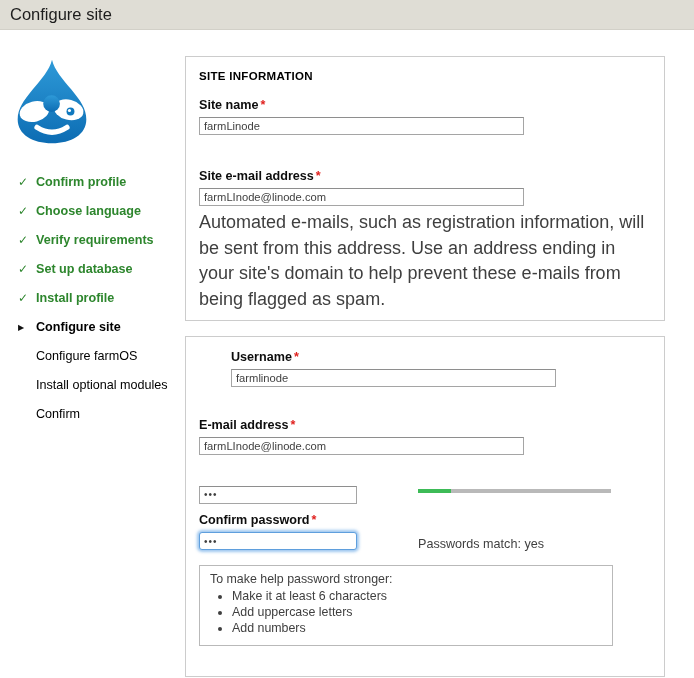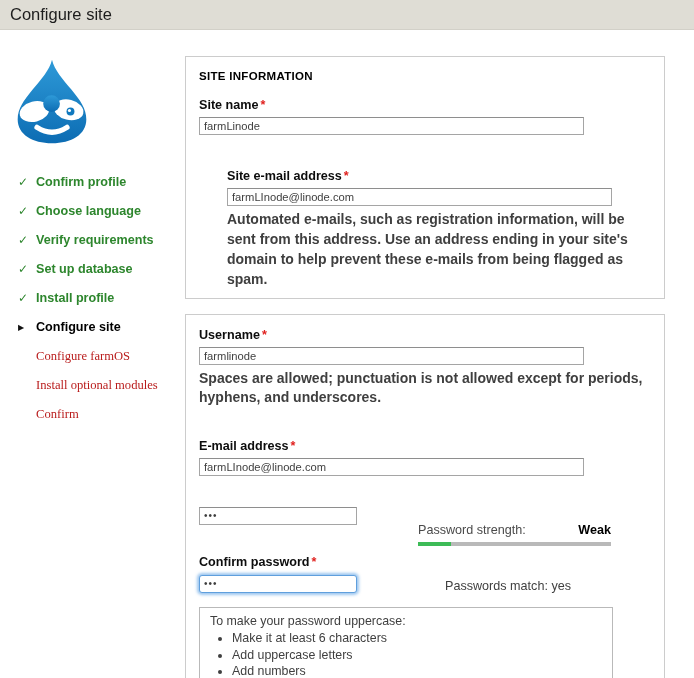--- a/index.html
+++ b/index.html
@@ -37,72 +37,71 @@
   ul.tasks .ticon {
     display: inline-block;
     width: 18px;
     flex: 0 0 18px;
     font-size: 12px;
   }
   li.done { color: #2d862d; font-weight: bold; }
   li.done .ticon { color: #2d862d; font-weight: bold; }
   li.active { color: #000; font-weight: bold; }
   li.active .ticon { font-size: 8px; color: #111; }
-  li.upcoming { color: #b91c1c; font-weight: normal; font-family: Liberation Serif, serif; }
+  li.upcoming { color: #000000; font-weight: normal; }
   
   main { width: 480px; flex: 0 0 480px; }
   .panel {
     border: 1px solid #cccccc;
     background: #fff;
     padding: 13px 13px 14px;
     margin-bottom: 15px;
   }
   .panel-legend {
     font-size: 11.5px;
     font-weight: bold;
     letter-spacing: .3px;
     color: #000;
     margin-bottom: 16px;
   }
   #panel-site-info { padding-bottom: 8px; }
   #panel-maintenance { padding-bottom: 30px; }
   .form-item { margin-bottom: 34px; }
-  .form-item:last-child { margin-bottom: 0; margin-left: 28px; }
+  .form-item:last-child { margin-bottom: 0; }
   .form-label {
     font-size: 12.6px;
     font-weight: bold;
     color: #0d0d0d;
     margin-bottom: 4px;
   }
   .req { color: #e0221f; font-weight: bold; margin-left: 2px; }
   input.text {
-    width: 385px;
+    width: 325px;
     height: 18px;
     border: 1px solid #a5a5a5;
     border-top-color: #8e8e8e;
     background: #fff;
     font-family: "Liberation Sans", "DejaVu Sans", sans-serif;
     font-size: 11.2px;
     color: #3f3f3f;
     padding: 1px 4px;
   }
   input.pw { width: 158px; letter-spacing: 1px; font-size: 10px; }
   input.focused {
     border: 1px solid #5f9fdd;
     border-radius: 3px;
     box-shadow: 0 0 3px 2px rgba(106, 169, 230, 0.65);
     outline: none;
   }
   .description {
-    font-size: 14px;
+    font-size: 18px;
     color: #3f3f3f;
     line-height: 1.42;
     margin-top: 4px;
     max-width: 468px;
-    font-weight: bold;
   }
   
   .pw-row { display: flex; margin-bottom: 9px; }
   .pw-row .left { width: 219px; flex: 0 0 219px; }
   .pw-row .right { width: 193px; flex: 0 0 193px; }
   .strength-head {
     display: flex;
     justify-content: space-between;
     align-items: baseline;
     padding-top: 18px;
@@ -114,21 +113,21 @@
     margin-top: 5px;
     height: 4px;
     background: #b9b9b9;
     position: relative;
   }
   .strength-fill {
     position: absolute;
     left: 0; top: 0; bottom: 0;
     background: #3dbb57;
   }
-  .match-text { padding-top: 24px; font-size: 12.6px; color: #3f3f3f; margin-left: 27px; }
+  .match-text { padding-top: 24px; font-size: 12.6px; color: #3f3f3f; }
   
   .suggestions {
     margin-top: 14px;
     width: 414px;
     border: 1px solid #b9b9b9;
     padding: 6px 10px 8px;
     font-size: 12.4px;
     color: #3f3f3f;
   }
   .suggestions .sg-title { margin-bottom: 2px; }
@@ -216,64 +215,59 @@
         <div class="form-label">
           <span>Site e-mail address</span><span class="req">*</span>
         </div>
         <input class="text" type="text" value="farmLInode@linode.com" style="">
         <div class="description">Automated e-mails, such as registration information, will be sent from this address. Use an address ending in your site's domain to help prevent these e-mails from being flagged as spam.</div>
       </div>
     </section>
 
     <section class="panel" id="panel-maintenance">
 
-      <div class="form-item" style="margin-bottom:31px;">
+      <div class="form-item" style="margin-bottom:31px;margin-left:32px;">
         <div class="form-label">
           <span>Username</span><span class="req">*</span>
         </div>
         <input class="text" type="text" value="farmlinode" style="">
-        <div class="description">Spaces are allowed; punctuation is not allowed except for periods, hyphens, and underscores.</div>
       </div>
 
       <div class="form-item" style="margin-bottom:29px;">
         <div class="form-label">
           <span>E-mail address</span><span class="req">*</span>
         </div>
         <input class="text" type="text" value="farmLInode@linode.com" style="">
       </div>
 
       <div class="pw-row">
         <div class="left">
           <input class="text pw" type="text" value="•••" style="">
         </div>
         <div class="right">
-          <div class="strength-head">
-            <span class="strength-title">Password strength:</span>
-            <span class="strength-level">Weak</span>
-          </div>
           <div class="strength-track">
             <span class="strength-fill" style="width:17%"></span>
           </div>
         </div>
       </div>
 
       <div class="pw-row">
         <div class="left">
           <div class="form-label">
             <span>Confirm password</span><span class="req">*</span>
           </div>
           <input class="text pw focused" type="text" value="•••" style="">
         </div>
         <div class="right">
           <div class="match-text">Passwords match: yes</div>
         </div>
       </div>
 
       <div class="suggestions">
-        <div class="sg-title">To make your password uppercase:</div>
+        <div class="sg-title">To make help password stronger:</div>
         <ul>
           <li>Make it at least 6 characters</li>
           <li>Add uppercase letters</li>
           <li>Add numbers</li>
 
         </ul>
       </div>
     </section>
 
   </main>

